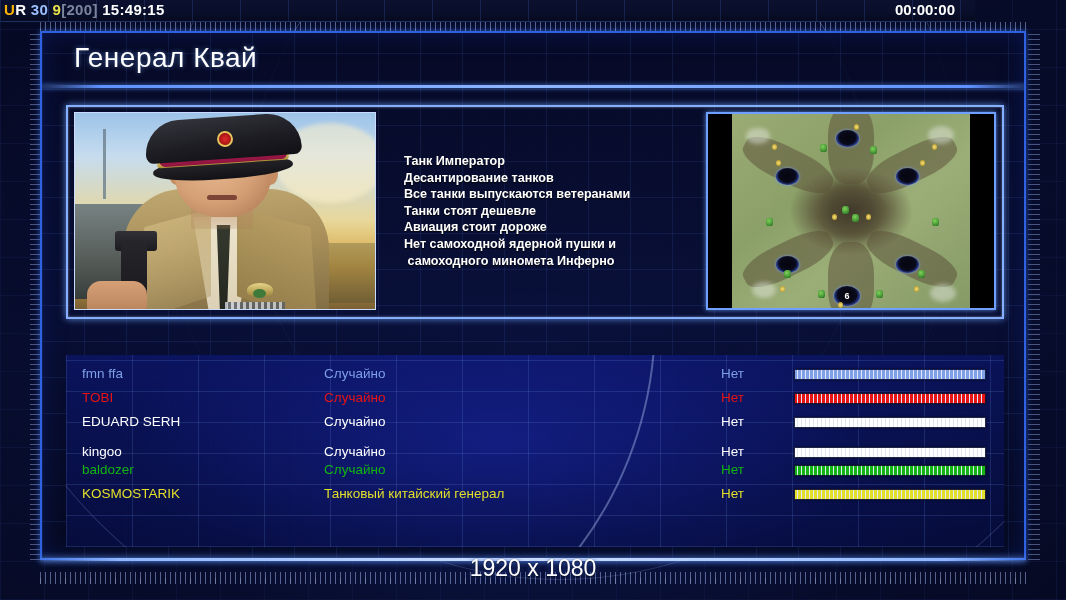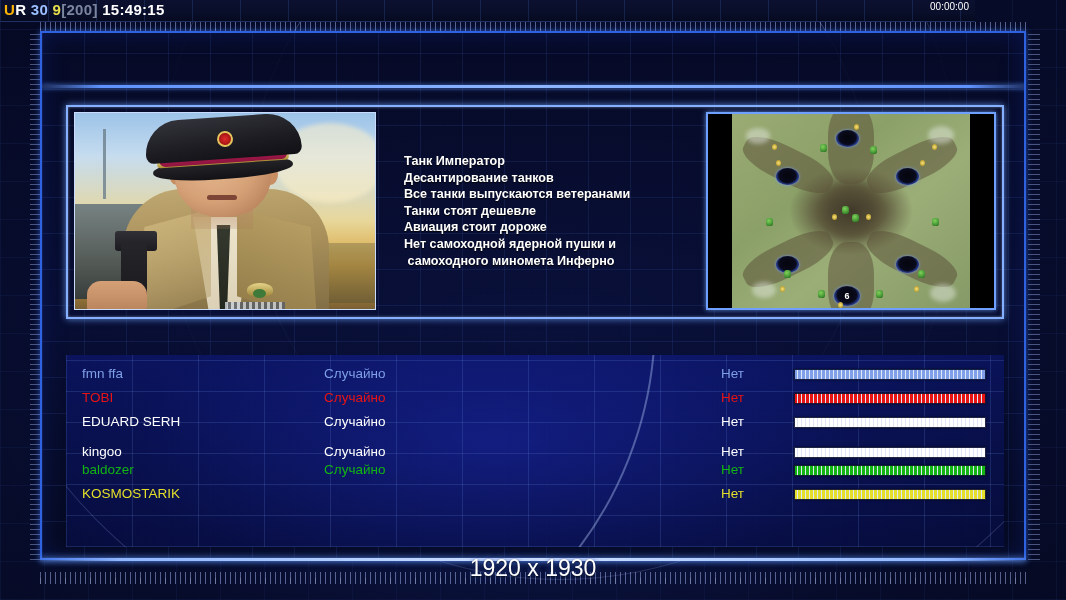--- a/index.html
+++ b/index.html
@@ -20,21 +20,21 @@
     background:linear-gradient(180deg,#0b1030 0%,#090e2a 60%,#060a20 100%);
     border-bottom:1px solid rgba(70,110,200,0.35);
     overflow:hidden;
   }
   #topbar::after{
     content:""; position:absolute; inset:0;
     background:repeating-linear-gradient(90deg, rgba(70,110,200,0.22) 0 1px, transparent 1px 48px);
     pointer-events:none;
   }
   .tb-left { position:absolute; left:4px; top:1px; font-size:15px; font-weight:bold; letter-spacing:0.3px; white-space:nowrap; z-index:2;}
-  .tb-right{ position:absolute; right:6px; top:1px; font-size:10px; font-weight:normal; color:#ffffff; z-index:2;}
+  .tb-right{ position:absolute; right:20px; top:1px; font-size:15px; font-weight:bold; color:#ffffff; z-index:2;}
   .c-u{color:#ffb400;} .c-r{color:#ffffff;} .c-n1{color:#9dc0ff;} .c-n2{color:#e8e04a;} .c-br{color:#7b869e;} .c-time{color:#ffffff;}
 
   
   .ruler-h {
     position:absolute; height:12px;
     background:
       repeating-linear-gradient(90deg, rgba(175,195,255,0.85) 0 1px, transparent 1px 5px);
     opacity:0.55;
   }
   .ruler-h::after{
@@ -337,20 +337,21 @@
 </div>
 
 <div class="ruler-h" style="left:40px; top:22px; width:986px;"></div>
 <div class="ruler-h" style="left:40px; top:572px; width:986px;"></div>
 <div class="ruler-v" style="left:30px; top:31px; height:529px;"></div>
 <div class="ruler-v" style="left:1028px; top:31px; height:529px;"></div>
 
 <div id="frame">
 
   <div id="titlebar">
+    <div id="title-text">Генерал Квай</div>
     <div class="title-sep"></div>
   </div>
 
   <div id="info-panel" style="height:214px;">
     <div class="panel-border"></div>
 
     <div id="portrait">
       <div class="map-cloud" style="left:200px; top:10px; width:110px; height:80px; background:rgba(255,240,200,0.55);"></div>
       <div class="ptr-pole"></div>
       <div class="ptr-tank2"></div>
@@ -468,23 +469,24 @@
         <div class="p-prog" style="width: 192px; background: repeating-linear-gradient(90deg, rgb(255, 255, 255) 0px, rgb(255, 255, 255) 2px, rgb(223, 230, 245) 2px, rgb(223, 230, 245) 3px, rgb(255, 255, 255) 3px, rgb(255, 255, 255) 4px); box-shadow: rgba(0, 0, 0, 0.6) 0px 0px 2px;"></div>
       </div>
       <div class="prow" style="top: 104px;">
         <div class="p-name" style="color: rgb(18, 181, 18);">baldozer</div>
         <div class="p-army" style="color: rgb(18, 181, 18);">Случайно</div>
         <div class="p-team" style="color: rgb(18, 181, 18);">Нет</div>
         <div class="p-prog" style="width: 192px; background: repeating-linear-gradient(90deg, rgb(18, 181, 18) 0px, rgb(18, 181, 18) 2px, rgb(223, 230, 245) 2px, rgb(223, 230, 245) 3px, rgb(18, 181, 18) 3px, rgb(18, 181, 18) 4px); box-shadow: rgba(0, 0, 0, 0.6) 0px 0px 2px;"></div>
       </div>
       <div class="prow" style="top: 128px;">
         <div class="p-name" style="color: rgb(227, 223, 42);">KOSMOSTARIK</div>
+        <div class="p-army" style="color: rgb(227, 223, 42);">Танковый китайский генерал</div>
         <div class="p-team" style="color: rgb(227, 223, 42);">Нет</div>
         <div class="p-prog" style="width: 192px; background: repeating-linear-gradient(90deg, rgb(227, 223, 42) 0px, rgb(227, 223, 42) 2px, rgb(223, 230, 245) 2px, rgb(223, 230, 245) 3px, rgb(227, 223, 42) 3px, rgb(227, 223, 42) 4px); box-shadow: rgba(0, 0, 0, 0.6) 0px 0px 2px;"></div>
       </div>
     </div>
 
 </div>
 
 <div class="frame-hl-top"></div>
 <div id="bottom-strip">
-  <div id="resolution">1920 x 1930</div>
+  <div id="resolution">1920 x 1080</div>
 </div>
 
 </body></html>

